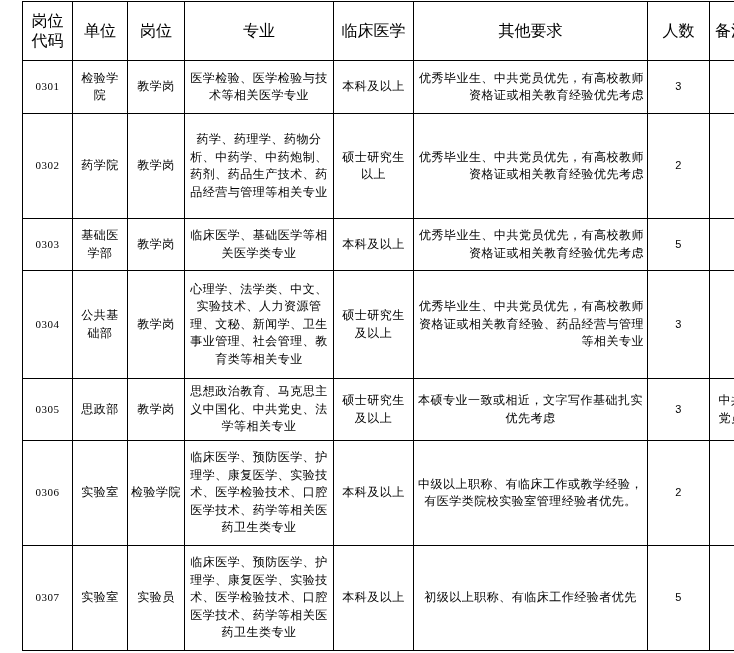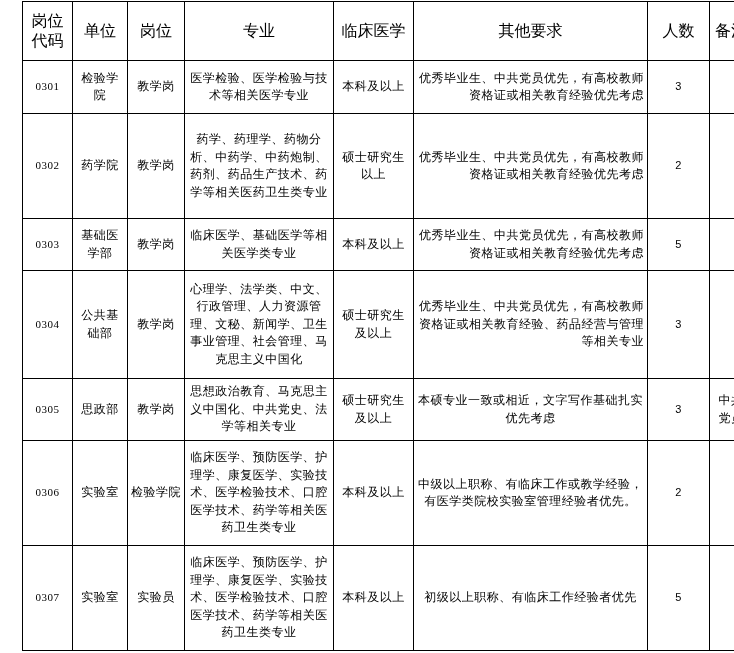--- a/index.html
+++ b/index.html
@@ -51,41 +51,41 @@
       <td>医学检验、医学检验与技术等相关医学专业</td>
       <td>本科及以上</td>
       <td class="other">优秀毕业生、中共党员优先，有高校教师资格证或相关教育经验优先考虑</td>
       <td class="num">3</td>
       <td class="note"></td>
     </tr>
     <tr style="height:105px">
       <td class="code">0302</td>
       <td>药学院</td>
       <td>教学岗</td>
-      <td>药学、药理学、药物分析、中药学、中药炮制、药剂、药品生产技术、药学等相关医药卫生类专业</td>
+      <td>药学、药理学、药物分析、中药学、中药炮制、药剂、药品生产技术、药品经营与管理等相关专业</td>
       <td>硕士研究生以上</td>
       <td class="other">优秀毕业生、中共党员优先，有高校教师资格证或相关教育经验优先考虑</td>
       <td class="num">2</td>
       <td class="note"></td>
     </tr>
     <tr style="height:52px">
       <td class="code">0303</td>
       <td>基础医学部</td>
       <td>教学岗</td>
       <td>临床医学、基础医学等相关医学类专业</td>
       <td>本科及以上</td>
       <td class="other">优秀毕业生、中共党员优先，有高校教师资格证或相关教育经验优先考虑</td>
       <td class="num">5</td>
       <td class="note"></td>
     </tr>
     <tr style="height:108px">
       <td class="code">0304</td>
       <td>公共基础部</td>
       <td>教学岗</td>
-      <td>心理学、法学类、中文、行政管理、人力资源管理、文秘、新闻学、卫生事业管理、社会管理、马克思主义中国化</td>
+      <td>心理学、法学类、中文、实验技术、人力资源管理、文秘、新闻学、卫生事业管理、社会管理、教育类等相关专业</td>
       <td>硕士研究生及以上</td>
       <td class="other">优秀毕业生、中共党员优先，有高校教师资格证或相关教育经验、药品经营与管理等相关专业</td>
       <td class="num">3</td>
       <td class="note"></td>
     </tr>
     <tr style="height:62px">
       <td class="code">0305</td>
       <td>思政部</td>
       <td>教学岗</td>
       <td>思想政治教育、马克思主义中国化、中共党史、法学等相关专业</td>

